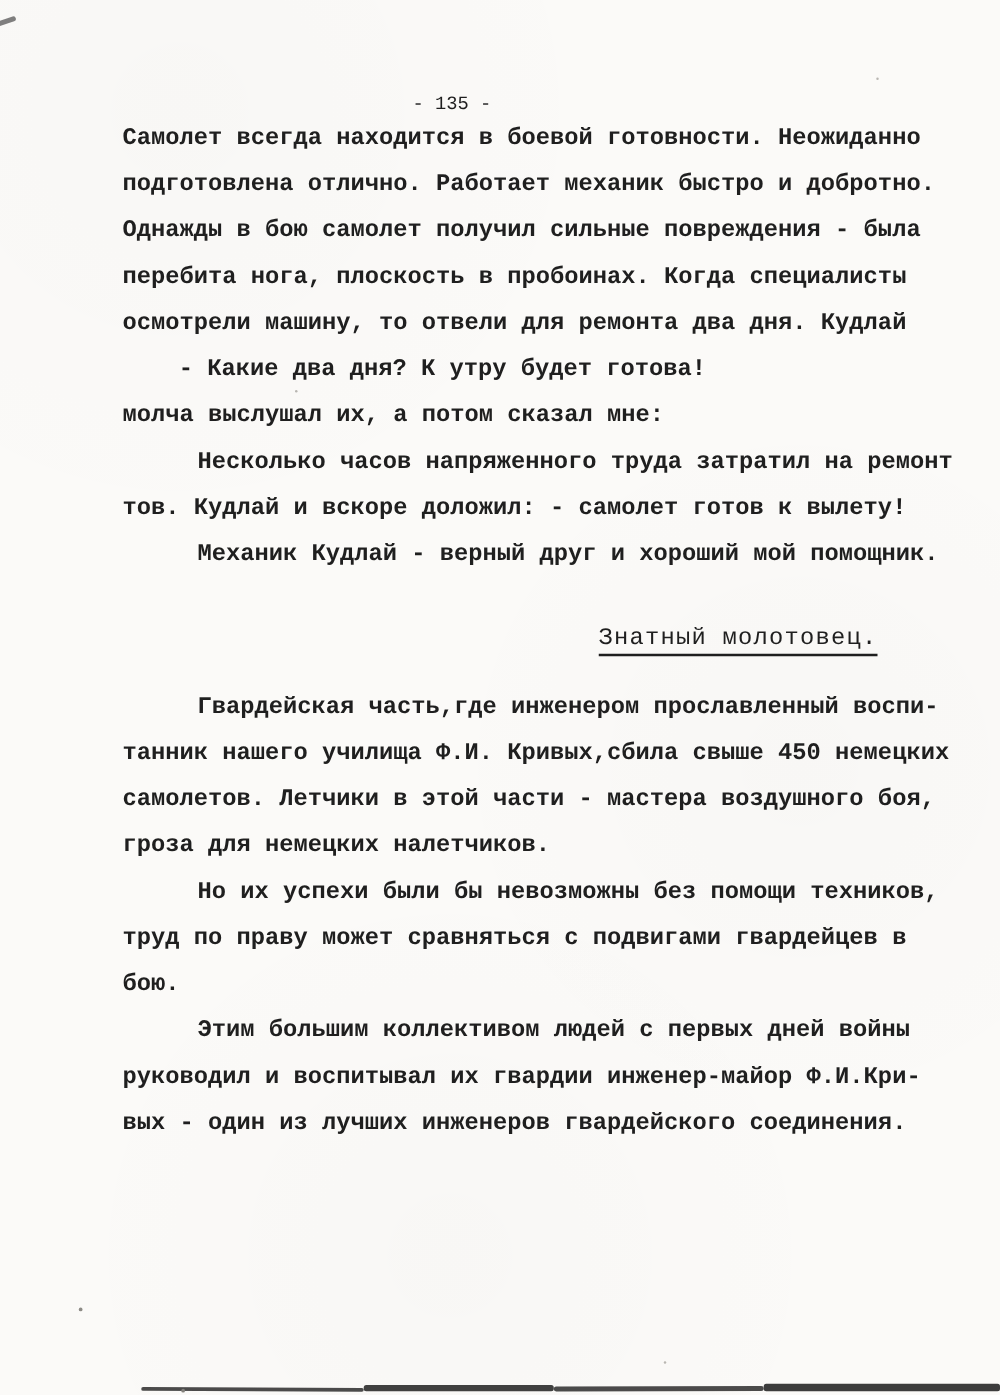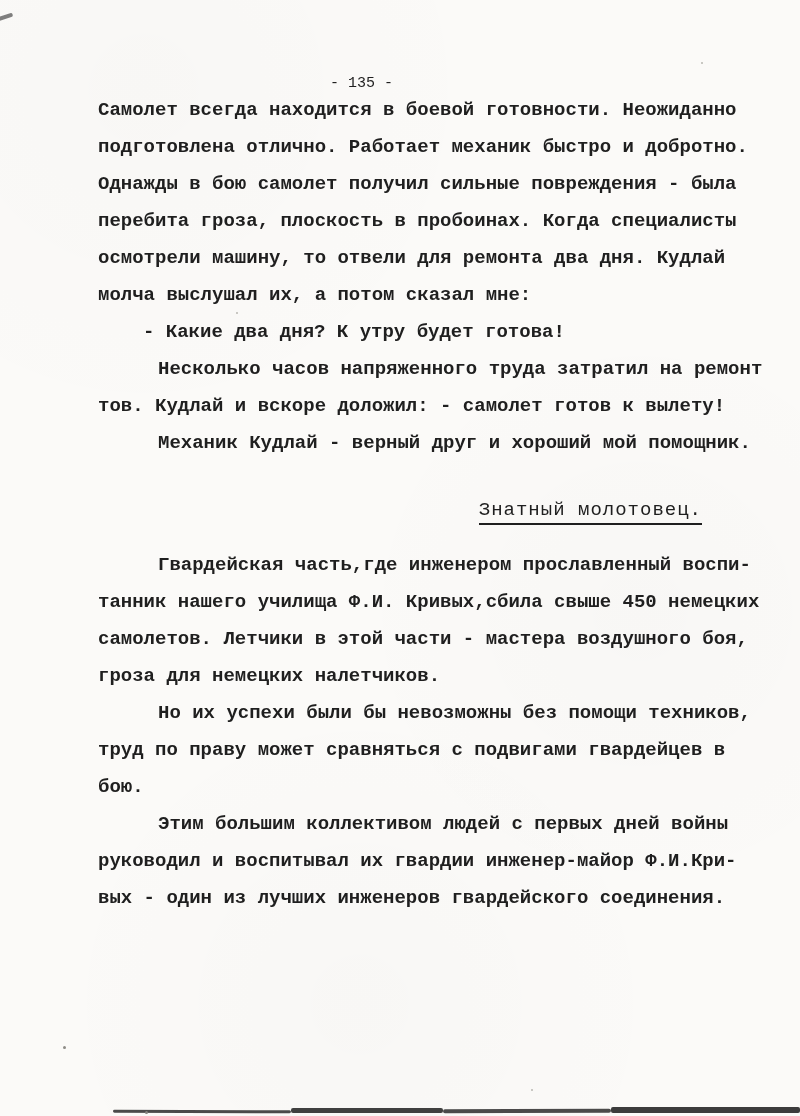--- a/index.html
+++ b/index.html
@@ -83,24 +83,24 @@
 
 <div class="scan-surface"></div>
 
 <div class="page-number">- 135 -</div>
 
 <div class="doc-body">
     <div class="paragraph">
       <div class="line ind-0">Самолет всегда находится в боевой готовности. Неожиданно</div>
       <div class="line ind-0">подготовлена отлично. Работает механик быстро и добротно.</div>
       <div class="line ind-0">Однажды в бою самолет получил сильные повреждения - была</div>
-      <div class="line ind-0">перебита гроза, плоскость в пробоинах. Когда специалисты</div>
+      <div class="line ind-0">перебита нога, плоскость в пробоинах. Когда специалисты</div>
       <div class="line ind-0">осмотрели машину, то отвели для ремонта два дня. Кудлай</div>
+      <div class="line ind-1">- Какие два дня? К утру будет готова!</div>
       <div class="line ind-0">молча выслушал их, а потом сказал мне:</div>
-      <div class="line ind-1">- Какие два дня? К утру будет готова!</div>
       <div class="line ind-2">Несколько часов напряженного труда затратил на ремонт</div>
       <div class="line ind-0">тов. Кудлай и вскоре доложил: - самолет готов к вылету!</div>
       <div class="line ind-2">Механик Кудлай - верный друг и хороший мой помощник.</div>
     </div>
     <div class="heading"><span class="heading-text">Знатный молотовец.</span></div>
     <div class="paragraph">
       <div class="line ind-2">Гвардейская часть,где инженером прославленный воспи-</div>
       <div class="line ind-0">танник нашего училища Ф.И. Кривых,сбила свыше 450 немецких</div>
       <div class="line ind-0">самолетов. Летчики в этой части - мастера воздушного боя,</div>
       <div class="line ind-0">гроза для немецких налетчиков.</div>

